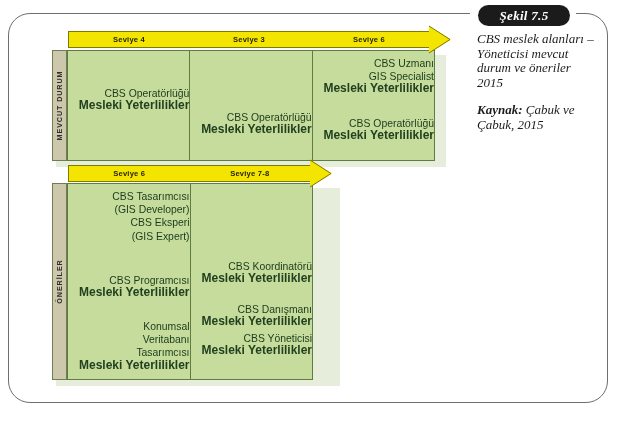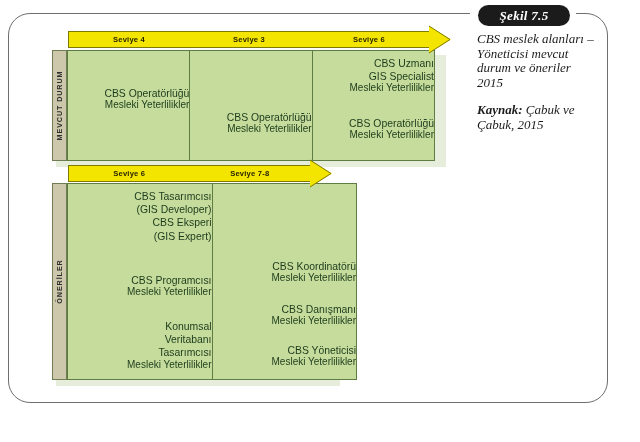--- a/index.html
+++ b/index.html
@@ -58,21 +58,21 @@
     box-sizing:border-box;display:flex;
   }
   .cell{
     flex:1 1 0;border-right:1px solid #5f7c43;box-sizing:border-box;
     position:relative;
   }
   .cell:last-child{border-right:none;}
 
   .group{position:absolute;left:0;width:100%;text-align:right;}
   .ttl{font-size:10.4px;color:#1c3a1c;line-height:13.2px;}
-  .sub{font-size:10px;color:#22401f;line-height:10px;font-weight:normal;}
+  .sub{font-size:12px;color:#22401f;line-height:10px;font-weight:bold;}
 
   
   .banner{position:absolute;height:31px;}
   .banner .bar{
     position:absolute;left:0;top:0;height:17px;background:#f4e500;
     border:1px solid #7d7a00;box-sizing:border-box;
     display:flex;align-items:center;
   }
   .banner .head{
     position:absolute;top:-5px;width:22px;height:27px;
@@ -152,21 +152,21 @@
       <polyline points="1,1 22,14.5 1,28" fill="none" stroke="#7d7a00" stroke-width="1"></polyline>
     </svg>
   </div>
 
   <div class="shadow" style="left:56px;top:188px;width:284px;height:198px;"></div>
 
   <div class="sidelabel" style="left:52px;top:183px;width:15px;height:197px;">
     <span>ÖNERİLER</span>
   </div>
 
-  <div class="matrix" style="left:67px;top:183px;width:290px;height:197px;">
+  <div class="matrix" style="left:67px;top:183px;width:246px;height:197px;">
 
     <div class="cell">
       <div class="group" style="top:6px;">
         <div class="ttl" style="white-space:pre-line;">CBS Tasarımcısı
 (GIS Developer)
 CBS Eksperi
 (GIS Expert)</div>
       </div>
       <div class="group" style="top:90px;">
         <div class="ttl">CBS Programcısı</div>
@@ -182,21 +182,21 @@
 
     <div class="cell">
       <div class="group" style="top:76px;">
         <div class="ttl">CBS Koordinatörü</div>
         <div class="sub">Mesleki Yeterlilikler</div>
       </div>
       <div class="group" style="top:119px;">
         <div class="ttl">CBS Danışmanı</div>
         <div class="sub">Mesleki Yeterlilikler</div>
       </div>
-      <div class="group" style="top:160px;">
+      <div class="group" style="top:148px;">
         <div class="ttl">CBS Yöneticisi</div>
         <div class="sub">Mesleki Yeterlilikler</div>
       </div>
     </div>
   </div>
 
   <div class="banner" style="left:68px;top:165px;width:290px;">
     <div class="bar" style="width:243px;">
       <div class="seg">Seviye 6</div>
       <div class="seg">Seviye 7-8</div>

